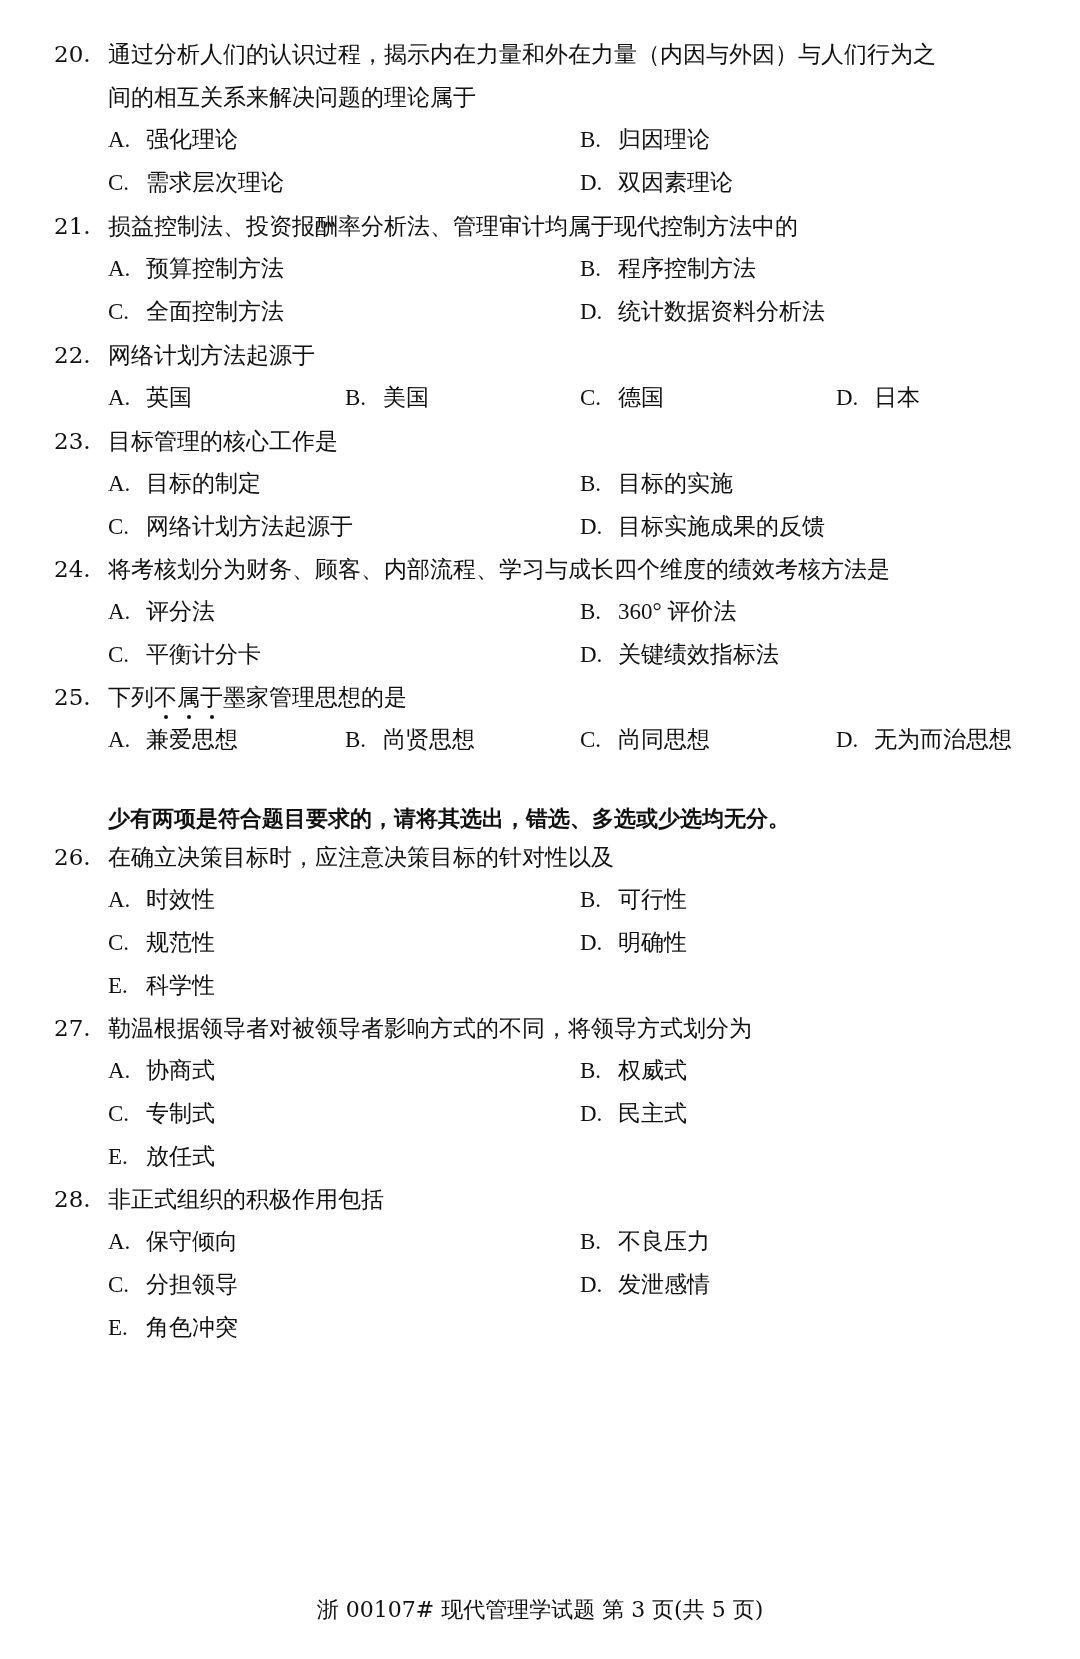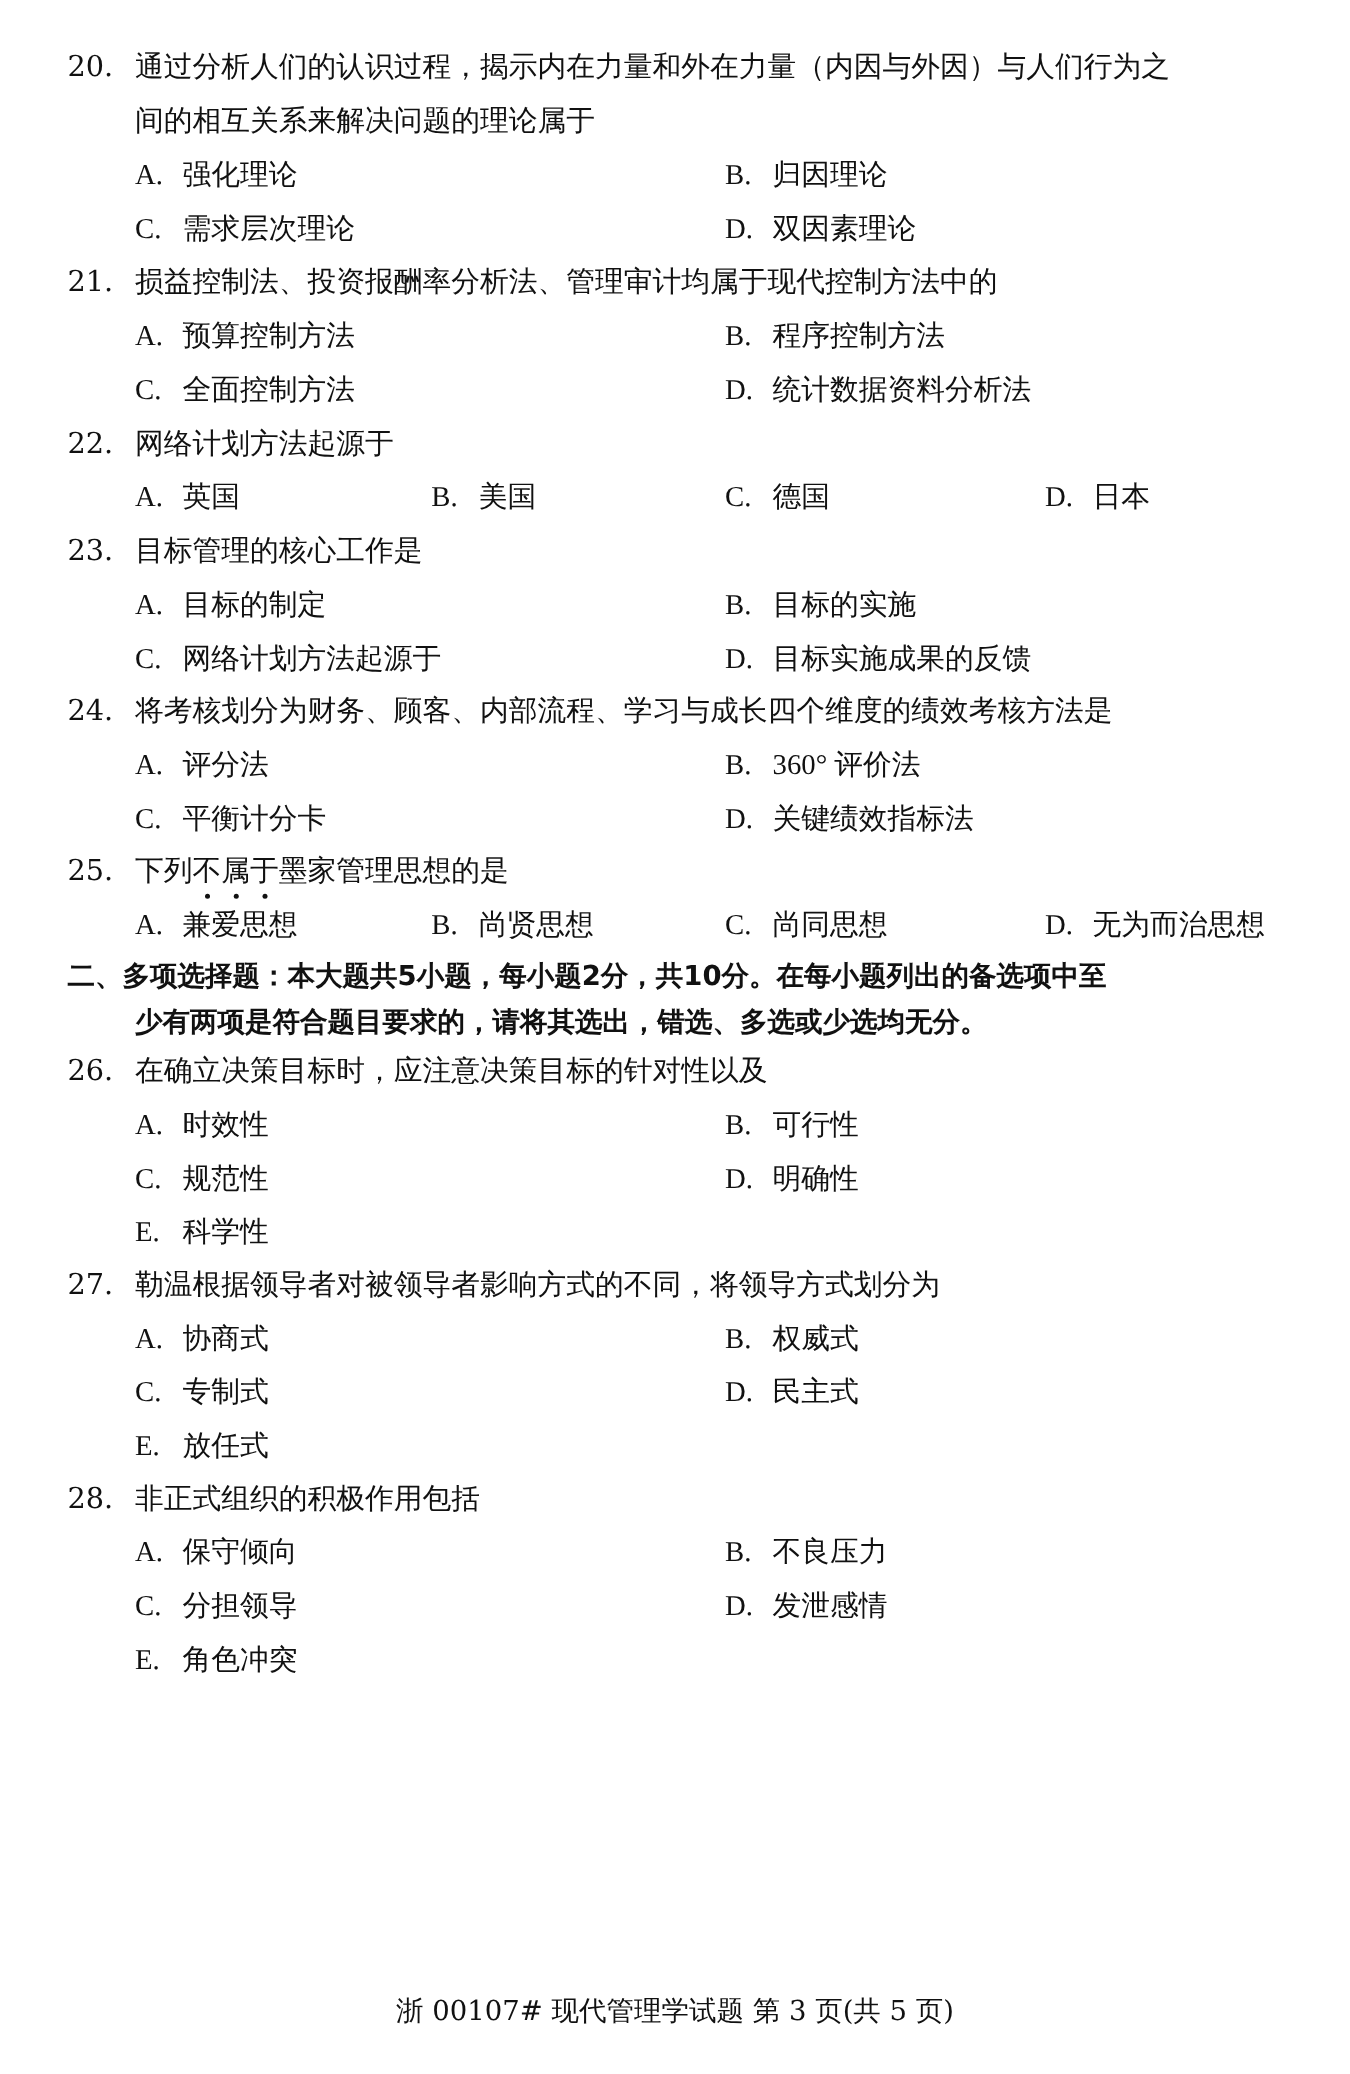--- a/index.html
+++ b/index.html
@@ -169,21 +169,20 @@
     <span class="qnum">25.</span>
     <span class="qtext"><span>下列</span><span class="emph">不</span><span class="emph">属</span><span class="emph">于</span><span>墨家管理思想的是</span></span>
   </div>
   <div class="line" style="top:720px;">
     <span class="opt col-a"><span class="letter">A.</span><span>兼爱思想</span></span>
     <span class="opt col-b4"><span class="letter">B.</span><span>尚贤思想</span></span>
     <span class="opt col-c4"><span class="letter">C.</span><span>尚同思想</span></span>
     <span class="opt col-d4"><span class="letter">D.</span><span>无为而治思想</span></span>
   </div>
 
-  <div class="section" style="top:762px;">二、多项选择题：本大题共5小题，每小题2分，共10分。在每小题列出的备选项中至</div>
   <div class="section section-cont" style="top:799px;">少有两项是符合题目要求的，请将其选出，错选、多选或少选均无分。</div>
 
   <div class="line" style="top:837px;">
     <span class="qnum">26.</span>
     <span class="qtext">在确立决策目标时，应注意决策目标的针对性以及</span>
   </div>
   <div class="line" style="top:880px;">
     <span class="opt col-a"><span class="letter">A.</span><span>时效性</span></span>
     <span class="opt col-b2"><span class="letter">B.</span><span>可行性</span></span>
   </div>

